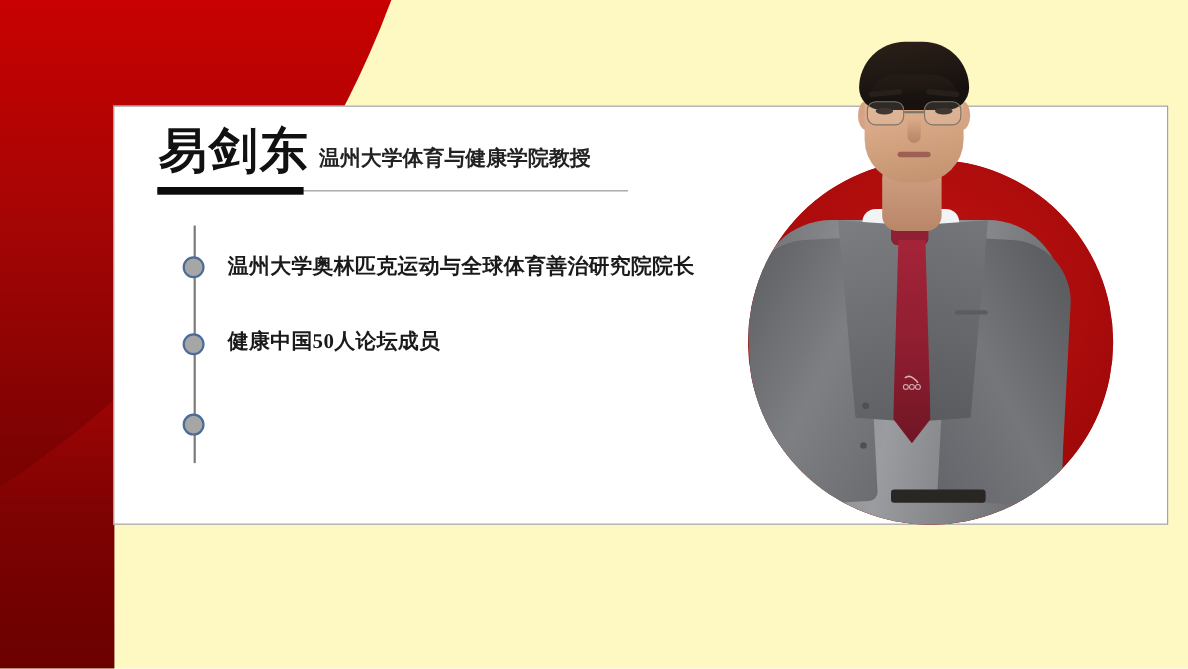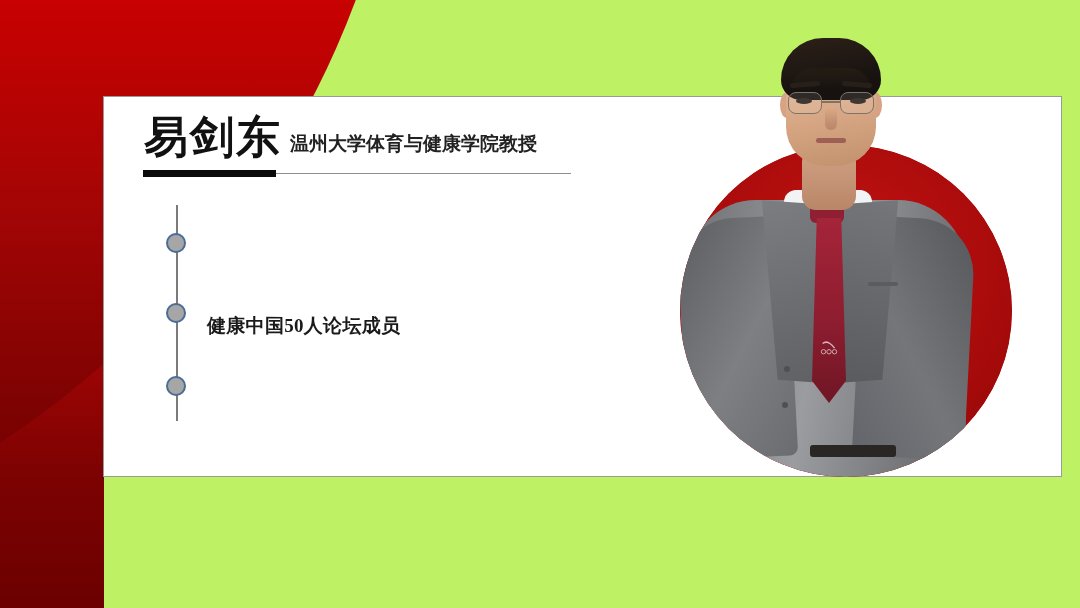--- a/index.html
+++ b/index.html
@@ -6,21 +6,21 @@
   html, body {
     width:1080px; height:608px;
     overflow:hidden;
     background:#ffffff;
     font-family:"Liberation Serif", "DejaVu Serif", serif;
   }
 
   #slide {
     position:relative;
     width:1080px; height:608px;
-    background:#bef264;
+    background:#fef9c3;
     overflow:hidden;
   }
 
   
   .red-shape {
     position:absolute;
     left:-560px; top:-300px;
     width:970px; height:910px;
     border-bottom-right-radius:100% 100%;
     background:linear-gradient(to bottom, #e60000 0%, #d00000 28%, #a50505 55%, #7d0202 78%, #6b0000 100%);
@@ -125,21 +125,21 @@
     left:207px;
     font-size:19px;
     font-weight:700;
     color:#1a1a1a;
     white-space:nowrap;
     font-family:"Liberation Serif","DejaVu Serif",serif;
     z-index:6;
     letter-spacing:0.3px;
   }
   .bullet-text.t1 { top:229px; }
-  .bullet-text.t2 { top:313px; }
+  .bullet-text.t2 { top:297px; }
   .bullet-text.t3 { top:372px; }
 
   
   .portrait {
     position:absolute;
     left:660px; top:30px;
     width:380px; height:450px;
     z-index:7;
   }
   .photo-circle {
@@ -378,20 +378,21 @@
     <div class="rule-thick"></div>
   </div>
 
   <div class="timeline">
     <div class="timeline-line"></div>
     <div class="bullet-dot d1"></div>
     <div class="bullet-dot d2"></div>
     <div class="bullet-dot d3"></div>
   </div>
 
+  <div class="bullet-text t1">温州大学奥林匹克运动与全球体育善治研究院院长</div>
   <div class="bullet-text t2">健康中国50人论坛成员</div>
 
   <div class="portrait">
     <div class="photo-circle"></div>
     <div class="figure">
       <div class="fig-clip">
         <div class="suit" style="left:8px; top:55px;"></div>
         <div class="shoulder-l" style="left:2px; top:73px;"></div>
         <div class="shoulder-r" style="left:178px; top:73px;"></div>
         <div class="shirt" style="left:104px; top:45px;"></div>

